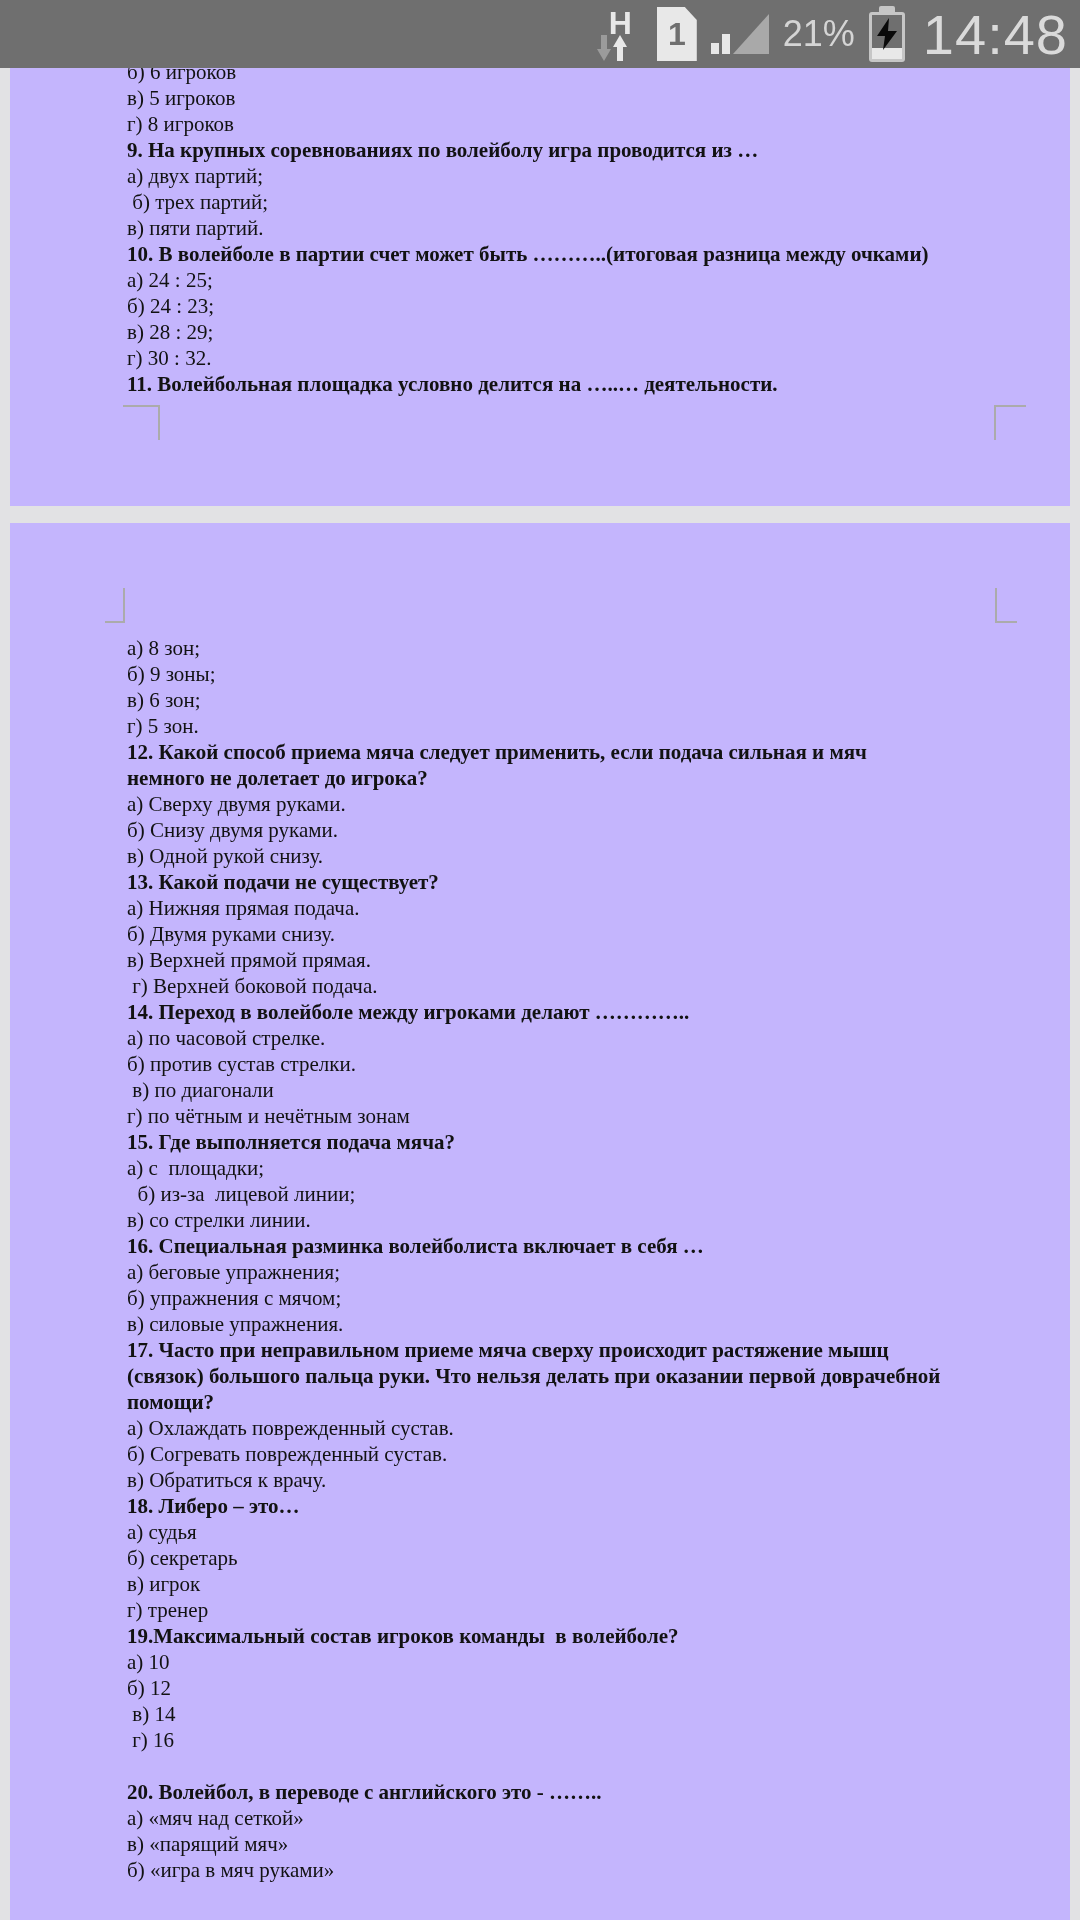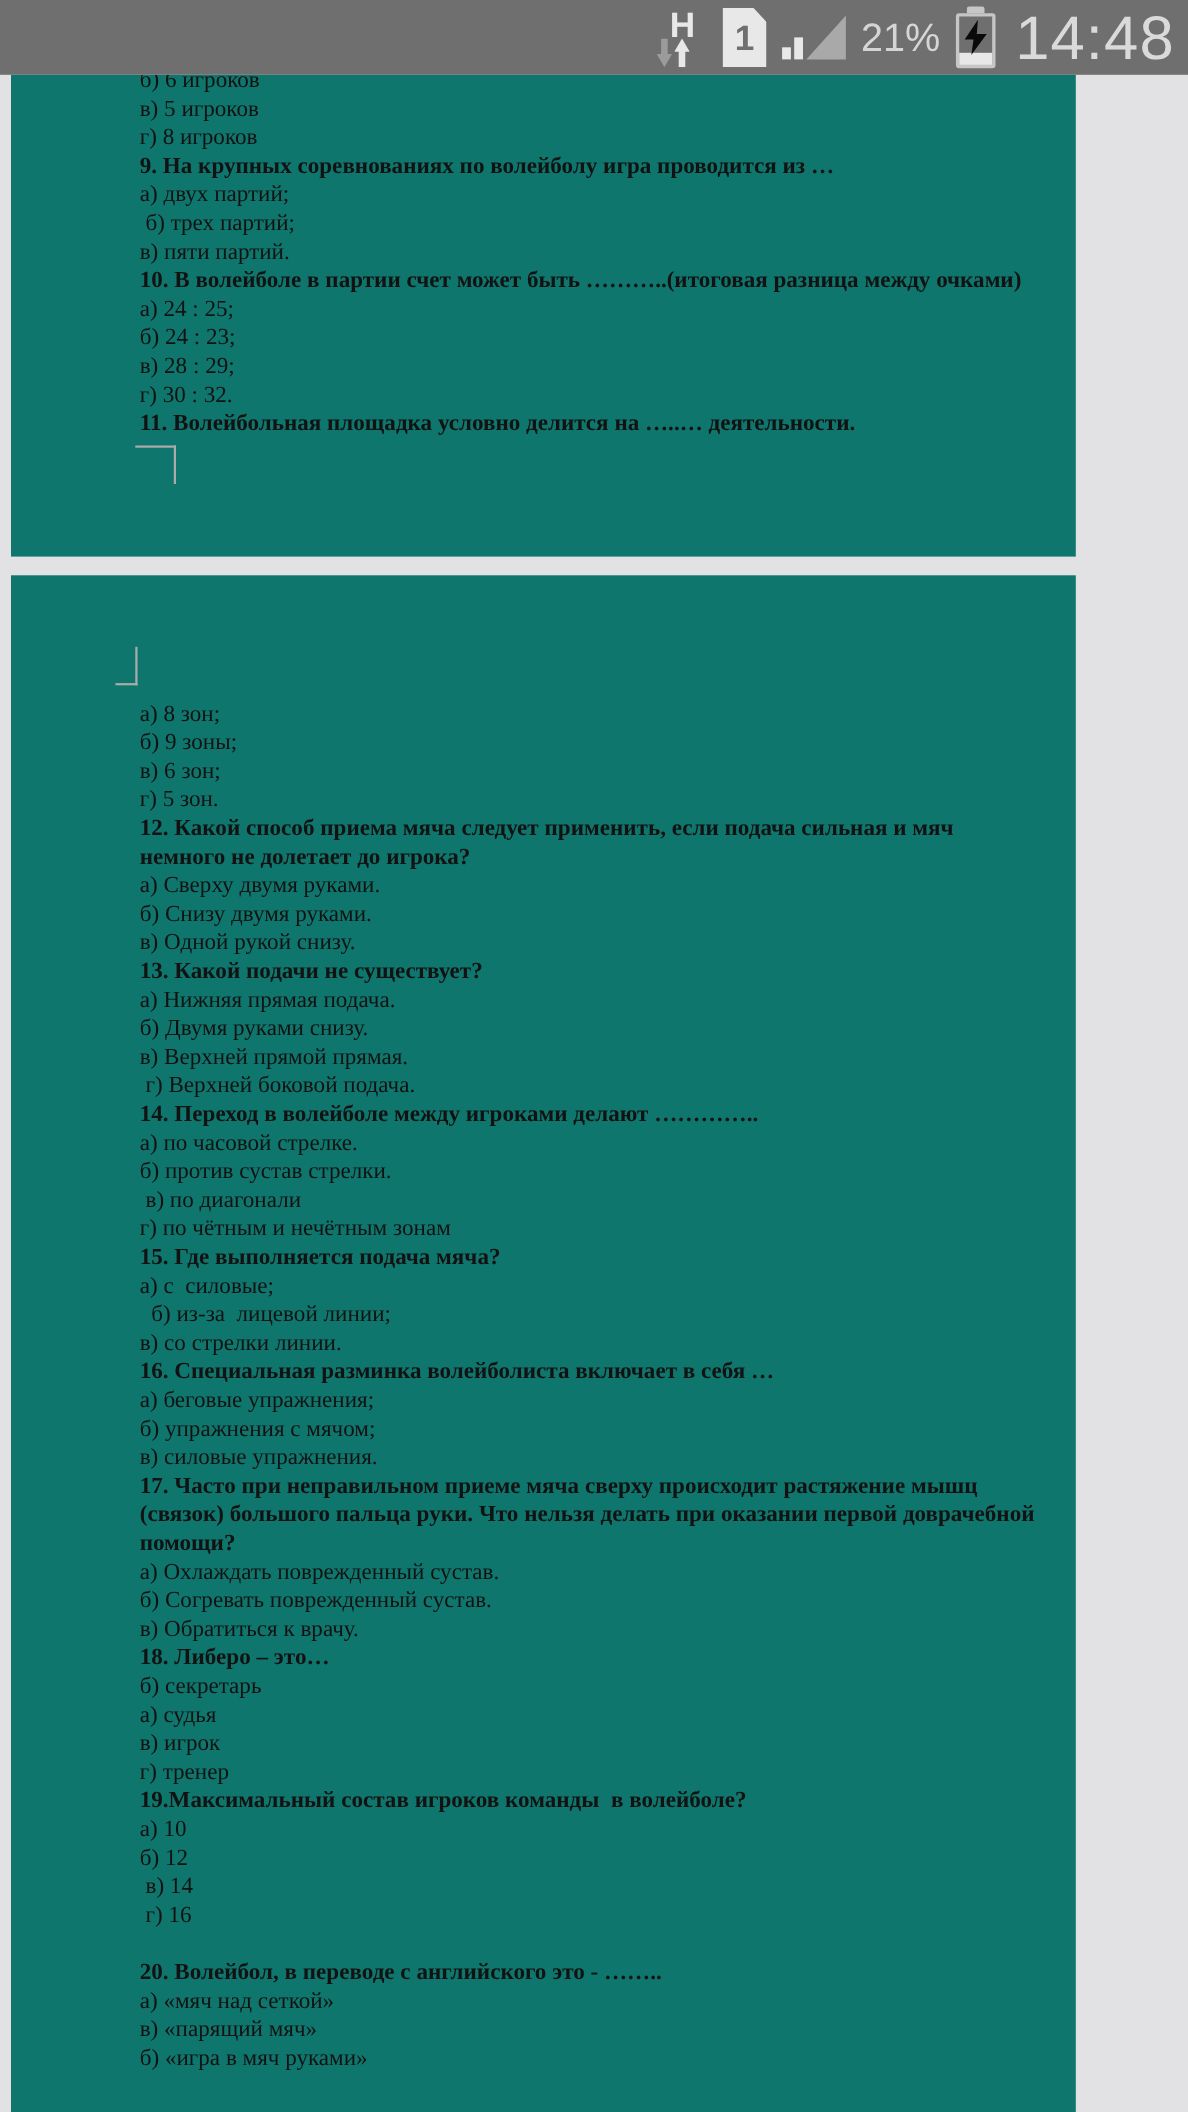--- a/index.html
+++ b/index.html
@@ -44,21 +44,21 @@
     border-radius:3px; overflow:hidden;
   }
   .batt-inner { position:absolute; left:3px; right:3px; top:3px; bottom:3px; background:#6f6f6f; }
   .batt-fill  { position:absolute; left:3px; right:3px; bottom:3px; height:11px; background:#e8e8e8; }
   .batt-bolt  { position:absolute; left:50%; top:50%; transform:translate(-50%,-50%); }
   .clock { color:#dadada; font-size:56px; letter-spacing:1px; margin-left:4px; }
 
   
   .doc-viewport { position:absolute; inset:0; }
   .page {
-    position:absolute; left:10px; width:968px; background:#0f766e; overflow:hidden;
+    position:absolute; left:10px; width:1060px; background:#c4b5fd; overflow:hidden;
   }
   #page1 { top:68px;  height:438px; }
   #page2 { top:523px; height:1397px; }
 
   .textblock { position:absolute; left:117px; }
   #page1 .textblock { top:-9px; }
   #page2 .textblock { top:112px; }
 
   .line {
     height:26px; line-height:26px; font-size:21px;
@@ -160,36 +160,36 @@
           <div class="line">а) Нижняя прямая подача.</div>
           <div class="line">б) Двумя руками снизу.</div>
           <div class="line">в) Верхней прямой прямая.</div>
           <div class="line"> г) Верхней боковой подача.</div>
           <div class="line bold">14. Переход в волейболе между игроками делают …………..</div>
           <div class="line">а) по часовой стрелке.</div>
           <div class="line">б) против сустав стрелки.</div>
           <div class="line"> в) по диагонали</div>
           <div class="line">г) по чётным и нечётным зонам</div>
           <div class="line bold">15. Где выполняется подача мяча?</div>
-          <div class="line">а) с  силовые;</div>
+          <div class="line">а) с  площадки;</div>
           <div class="line">  б) из-за  лицевой линии;</div>
           <div class="line">в) со стрелки линии.</div>
           <div class="line bold">16. Специальная разминка волейболиста включает в себя …</div>
           <div class="line">а) беговые упражнения;</div>
           <div class="line">б) упражнения с мячом;</div>
           <div class="line">в) силовые упражнения.</div>
           <div class="line bold">17. Часто при неправильном приеме мяча сверху происходит растяжение мышц</div>
           <div class="line bold">(связок) большого пальца руки. Что нельзя делать при оказании первой доврачебной</div>
           <div class="line bold">помощи?</div>
           <div class="line">а) Охлаждать поврежденный сустав.</div>
           <div class="line">б) Согревать поврежденный сустав.</div>
           <div class="line">в) Обратиться к врачу.</div>
           <div class="line bold">18. Либеро – это…</div>
+          <div class="line">а) судья</div>
           <div class="line">б) секретарь</div>
-          <div class="line">а) судья</div>
           <div class="line">в) игрок</div>
           <div class="line">г) тренер</div>
           <div class="line bold">19.Максимальный состав игроков команды  в волейболе?</div>
           <div class="line">а) 10</div>
           <div class="line">б) 12</div>
           <div class="line"> в) 14</div>
           <div class="line"> г) 16</div>
           <div class="line"></div>
           <div class="line bold">20. Волейбол, в переводе с английского это - ……..</div>
           <div class="line">а) «мяч над сеткой»</div>

